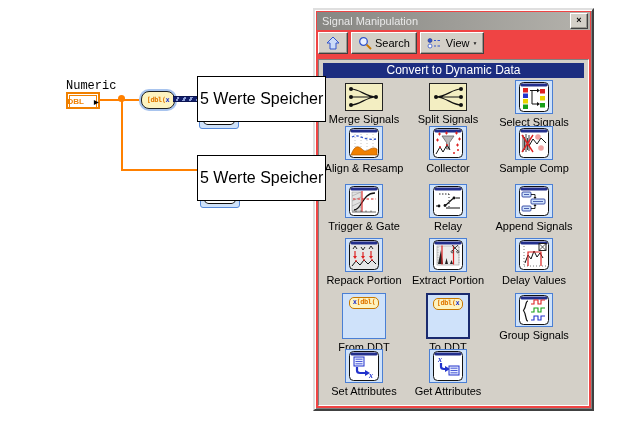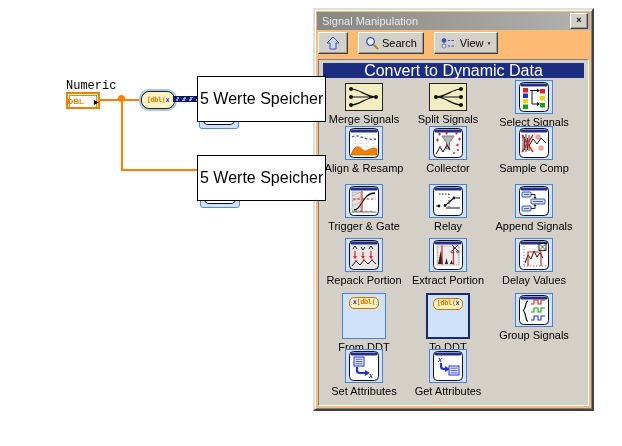--- a/index.html
+++ b/index.html
@@ -24,39 +24,39 @@
   .dwire { position:absolute; left:173px; top:96px; width:27px; height:6px; box-sizing:border-box;
            background:repeating-linear-gradient(115deg,#121f6b 0 4px,#8fa0d8 4px 6px);
            border-top:1px solid #0a1350; border-bottom:1px solid #0a1350; }
   .subvi { position:absolute; width:40px; height:40px; background:#cfe2fa;
            border:1px solid #5588d8; border-radius:3px; padding:3px; box-sizing:border-box; }
   .flab { position:absolute; background:#fff; border:1px solid #000; font-size:16px;
           padding:16px 2px; line-height:12px; white-space:nowrap; z-index:3; }
 
   
   .win { position:absolute; left:313px; top:8px; width:281px; height:403px;
-         background:#fdba74; box-sizing:border-box; padding:2px;
+         background:#ef4444; box-sizing:border-box; padding:2px;
          border:2px solid; border-color:#dfdfdf #404040 #404040 #dfdfdf;
          box-shadow:inset 1px 1px 0 #ffffff, inset -1px -1px 0 #808080; }
   .titlebar { height:18px; background:linear-gradient(90deg,#878783,#b4b2ac);
               display:flex; align-items:center; padding:0 2px 0 5px; }
   .titlebar .t { color:#e9e9e9; font-size:11px; flex:1; }
   .closebtn { width:16px; height:14px; background:#d4d0c8; font-size:9px; font-weight:bold;
               line-height:12px; text-align:center; color:#000;
               border:1px solid; border-color:#ffffff #404040 #404040 #ffffff;
               box-shadow:inset -1px -1px 0 #9a9890; }
-  .toolbar { height:27px; padding:2px 0 0 1px; display:flex; gap:10px; align-items:flex-start; }
+  .toolbar { height:27px; padding:2px 0 0 1px; display:flex; gap:3px; align-items:flex-start; }
   .tbtn { height:22px; background:#d4d0c8; box-sizing:border-box;
           border:1px solid; border-color:#ffffff #404040 #404040 #ffffff;
           box-shadow:inset -1px -1px 0 #9a9890;
           display:flex; align-items:center; gap:3px; padding:0 6px; font-size:11px; color:#000; }
   .pbody { position:absolute; left:3px; right:3px; top:49px; bottom:3px;
            border:1px solid; border-color:#808080 #ffffff #ffffff #808080; background:#d4d0c8; }
   .hdr { position:absolute; left:4px; top:3px; right:4px; height:15px; background:#1c2d80;
-         color:#fff; font-size:16px; text-align:center; line-height:15px; }
+         color:#fff; font-size:12px; text-align:center; line-height:15px; }
   .cell { position:absolute; width:84px; display:flex; flex-direction:column; align-items:center; }
   .cell .lbl { font-size:11px; margin-top:2px; white-space:nowrap; color:#000; }
   .c0 { left:3px; } .c1 { left:87px; } .c2 { left:173px; }
   .r1 { top:20px; } .r2 { top:66px; } .r3 { top:124px; }
   .r4 { top:178px; } .r5 { top:233px; } .r6 { top:289px; }
   .xicon { width:38px; height:34px; background:#cfe2fa; border:1px solid #4a7fd4;
            display:flex; align-items:center; justify-content:center; box-sizing:border-box; }
   .plain { width:38px; height:28px; background:#f3eec2; border:1px solid #222;
            box-sizing:border-box; margin-top:3px; }
   .ddt { width:44px; height:46px; background:#cfe2fa; border:1px solid #4a7fd4;

